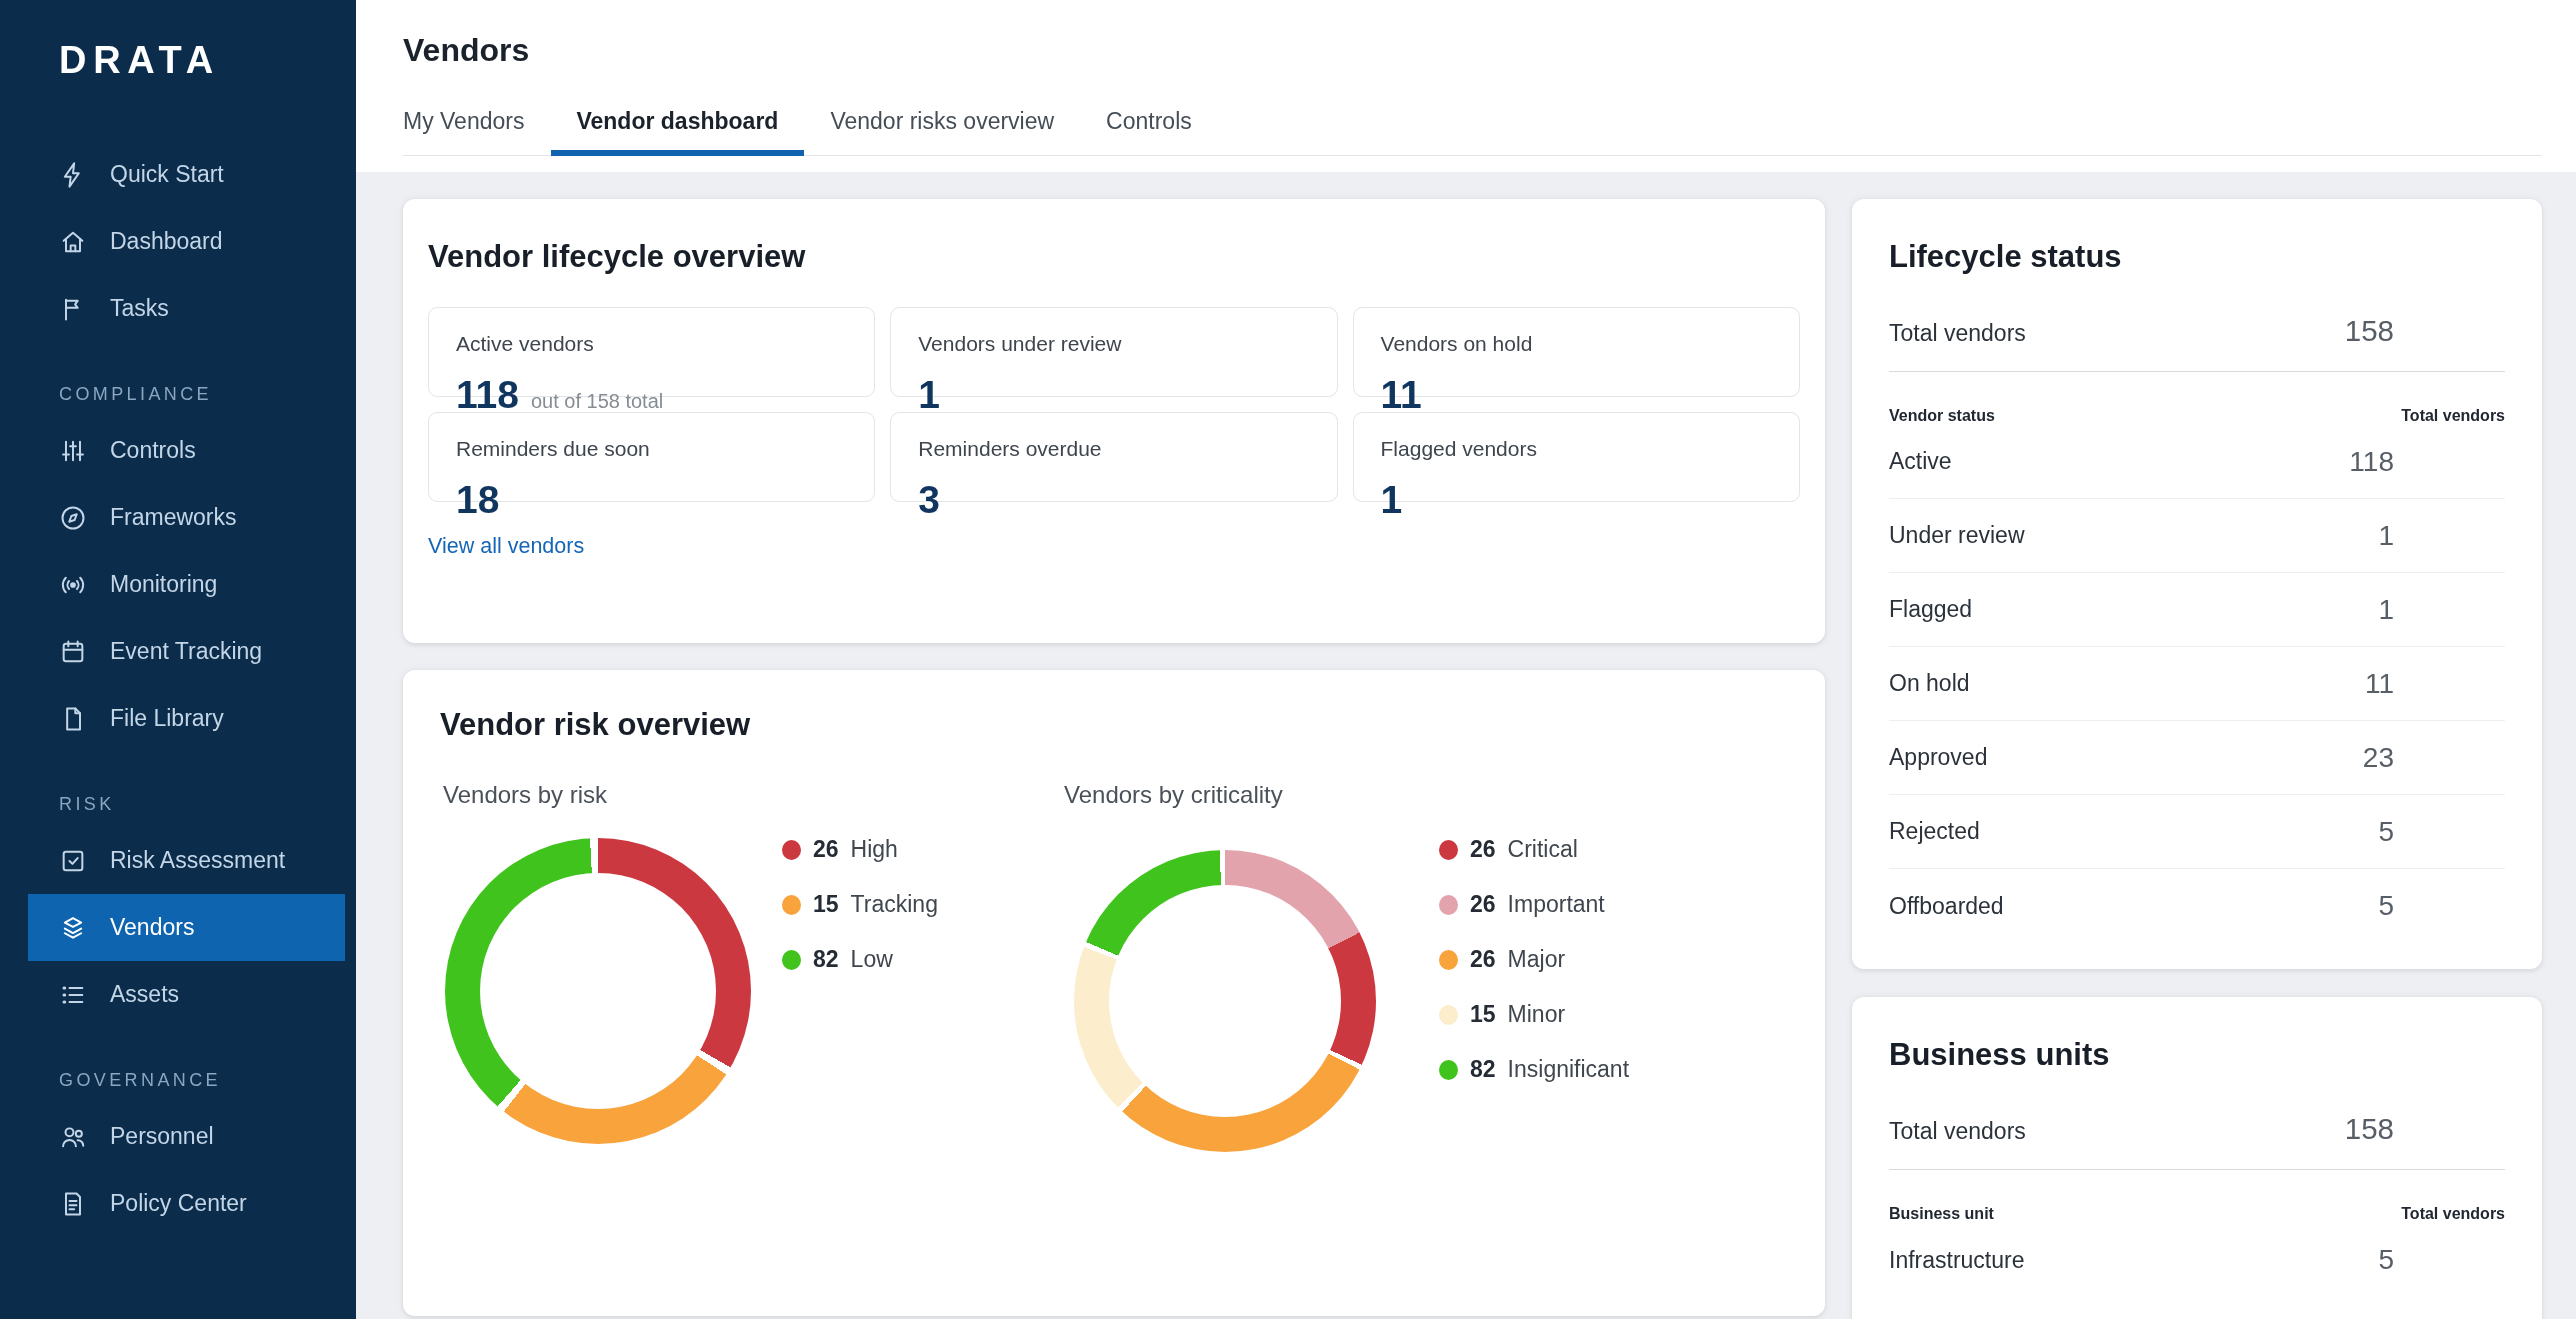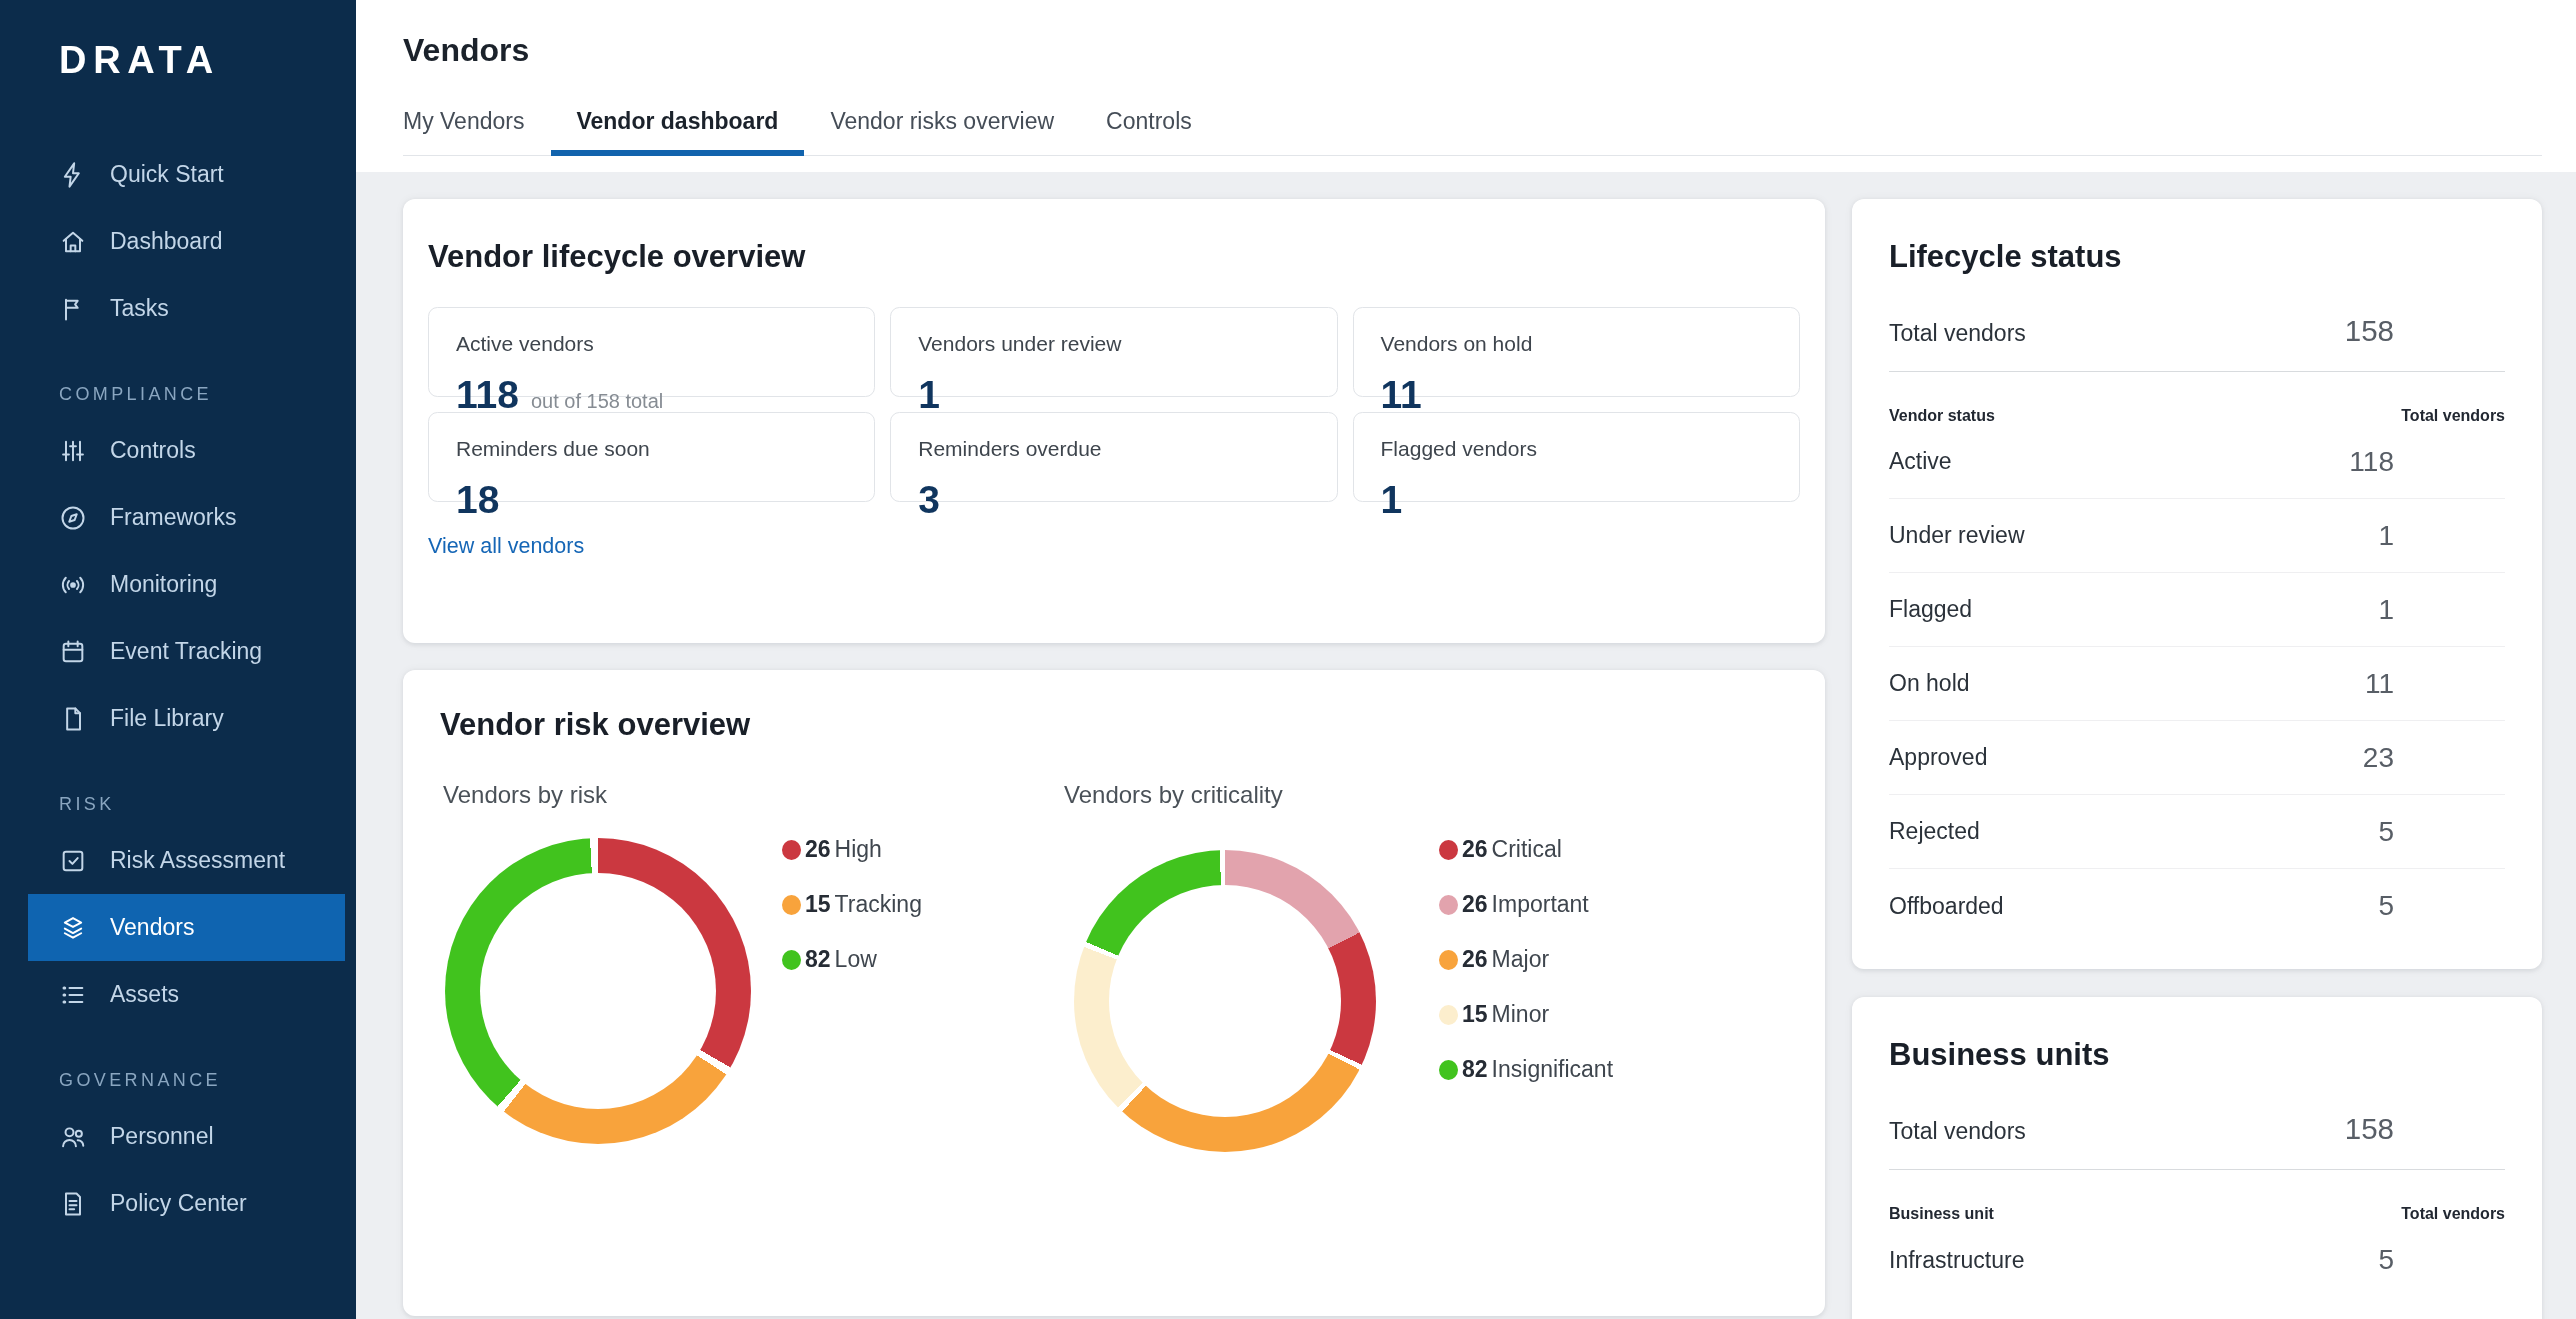--- a/index.html
+++ b/index.html
@@ -58,21 +58,21 @@
   .chart-label { position:absolute; font-size:24px; color:#4a5158; }
   .label-risk { left:40px; top:111px; }
   .label-crit { left:661px; top:111px; }
   .donut { position:absolute; border-radius:50%; }
   .donut::after { content:""; position:absolute; inset:35px; background:#ffffff; border-radius:50%; }
   .donut-risk { left:42px; top:168px; width:306px; height:306px; }
   .donut-crit { left:671px; top:180px; width:302px; height:302px; }
   .legend { position:absolute; }
   .legend-risk { left:379px; top:166px; }
   .legend-crit { left:1036px; top:166px; }
-  .legend-row { display:flex; align-items:center; gap:4px; margin-bottom:28px;text-align:right; }
+  .legend-row { display:flex; align-items:center; gap:12px; margin-bottom:28px;text-align:right; }
   .legend-dot { width:19px; height:20px; border-radius:50%; flex:0 0 19px; }
   .legend-num { font-size:23px; font-weight:700; color:#262c35; }
   .legend-label { font-size:23px; color:#3f464e; }
 
   
   .card-status { padding:40px 37px; height:770px; }
   .card-bunits { margin-top:28px; padding:40px 37px; height:376px; }
   .panel-title { font-size:31px; font-weight:600; color:#191f28; }
   .total-row { display:flex; justify-content:space-between; align-items:baseline; margin-top:39px; }
   .total-label { font-size:23px; color:#2b323a; }

